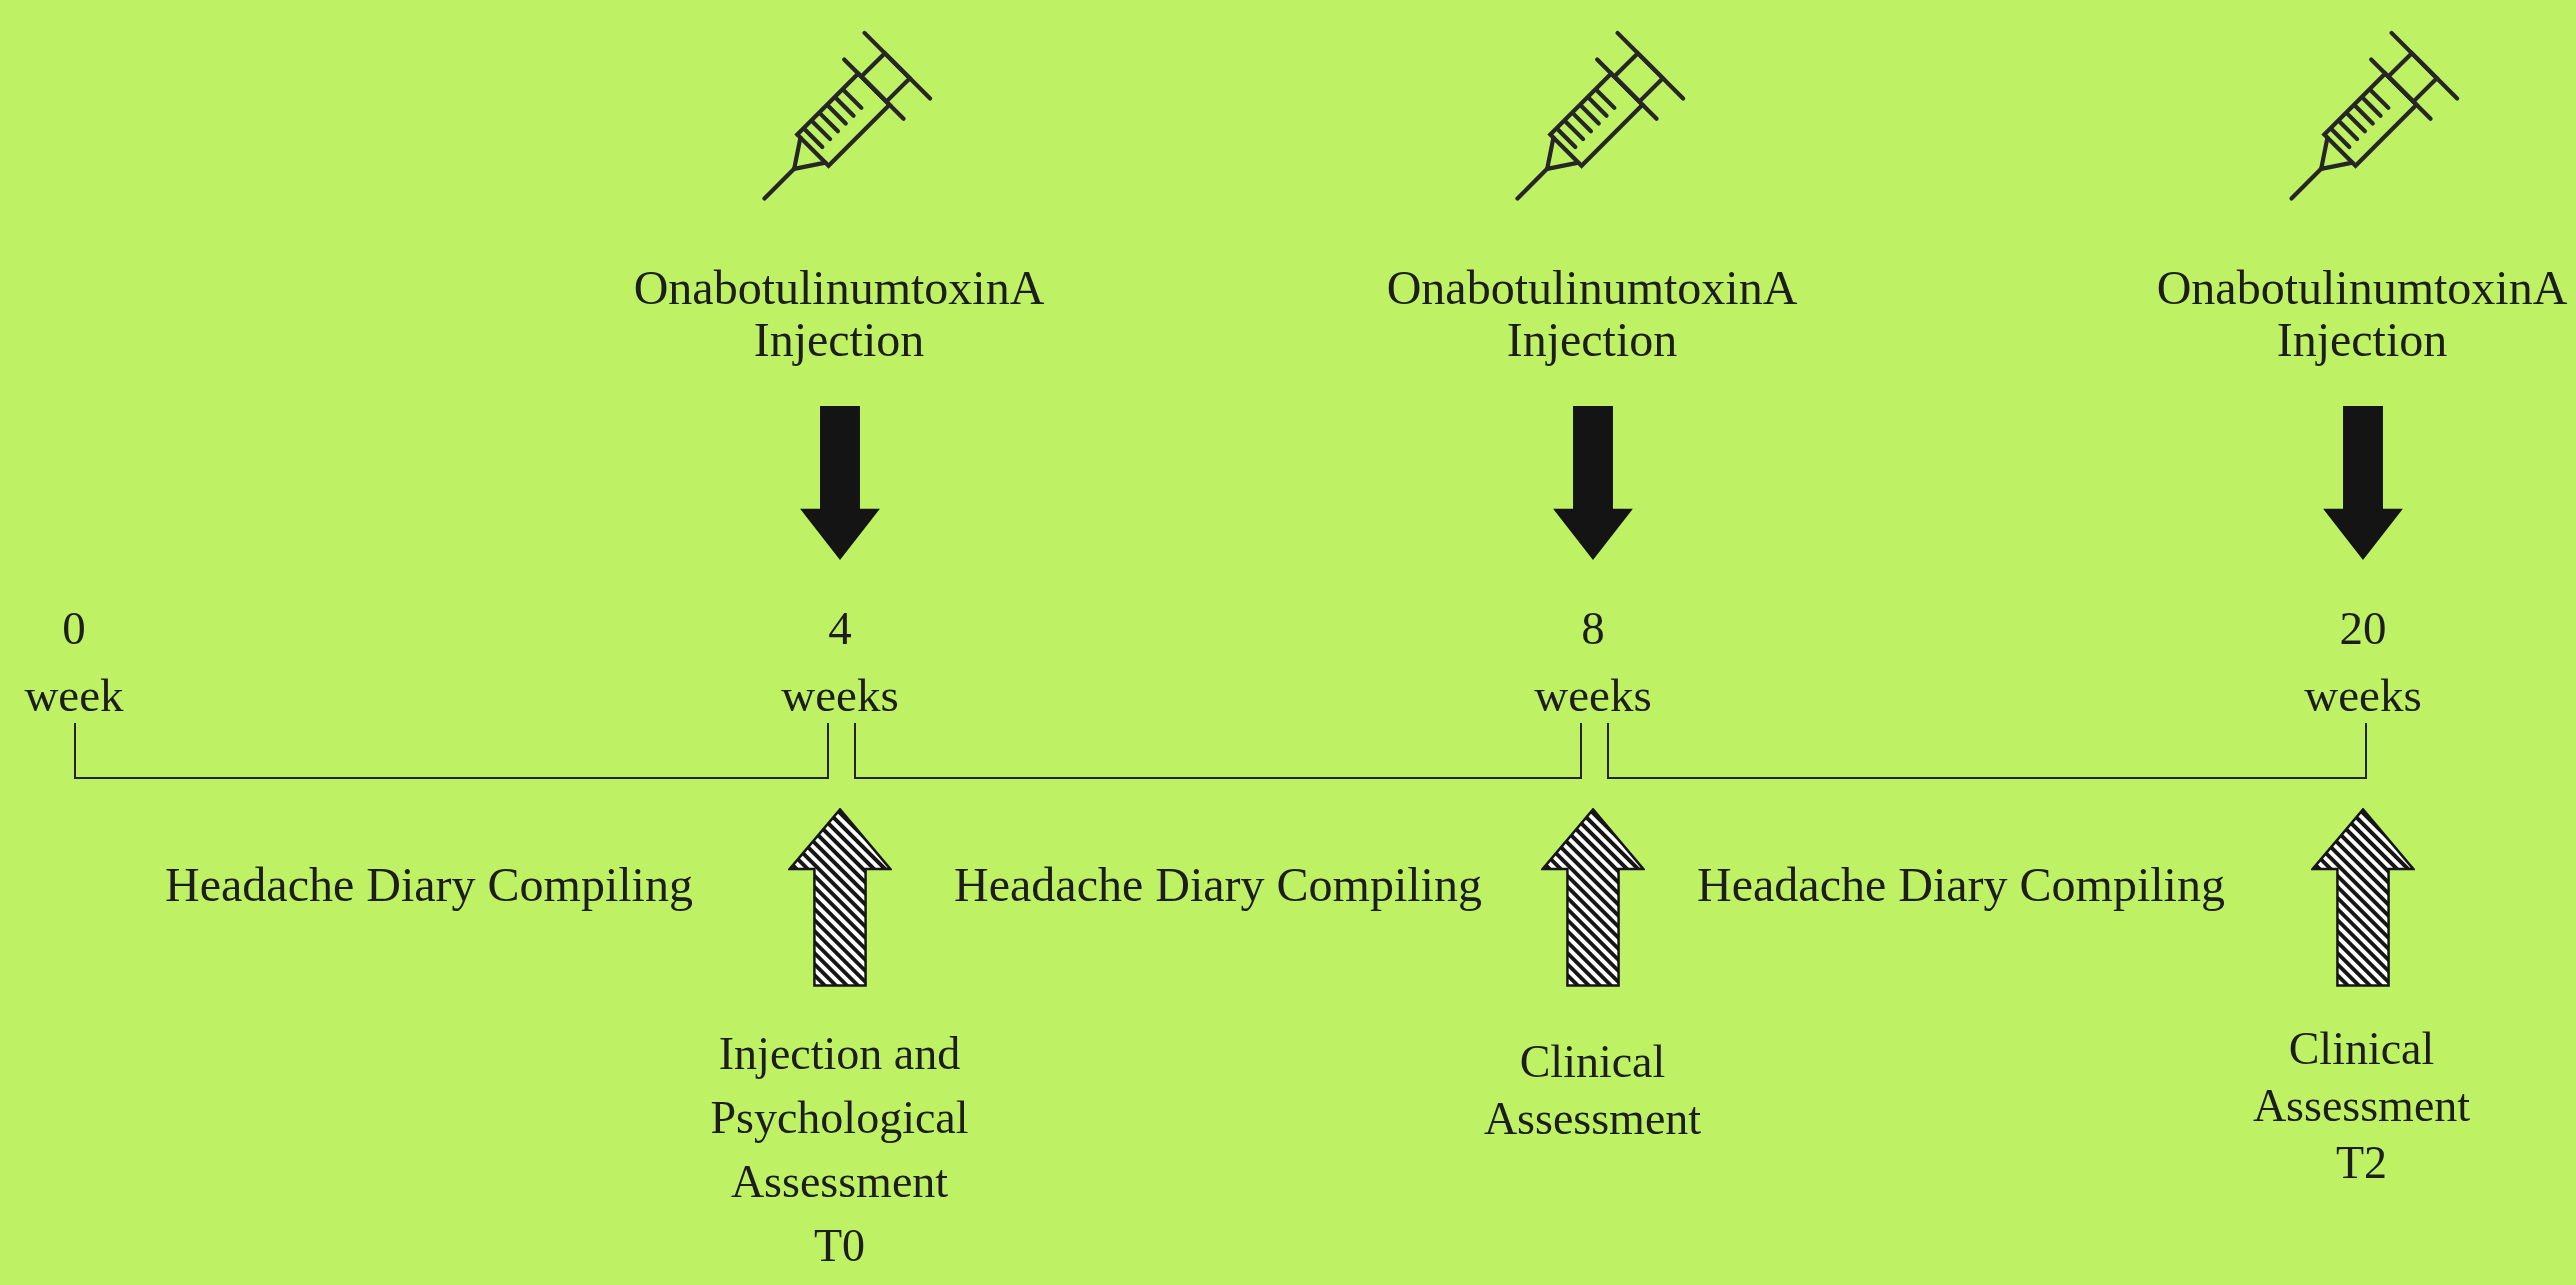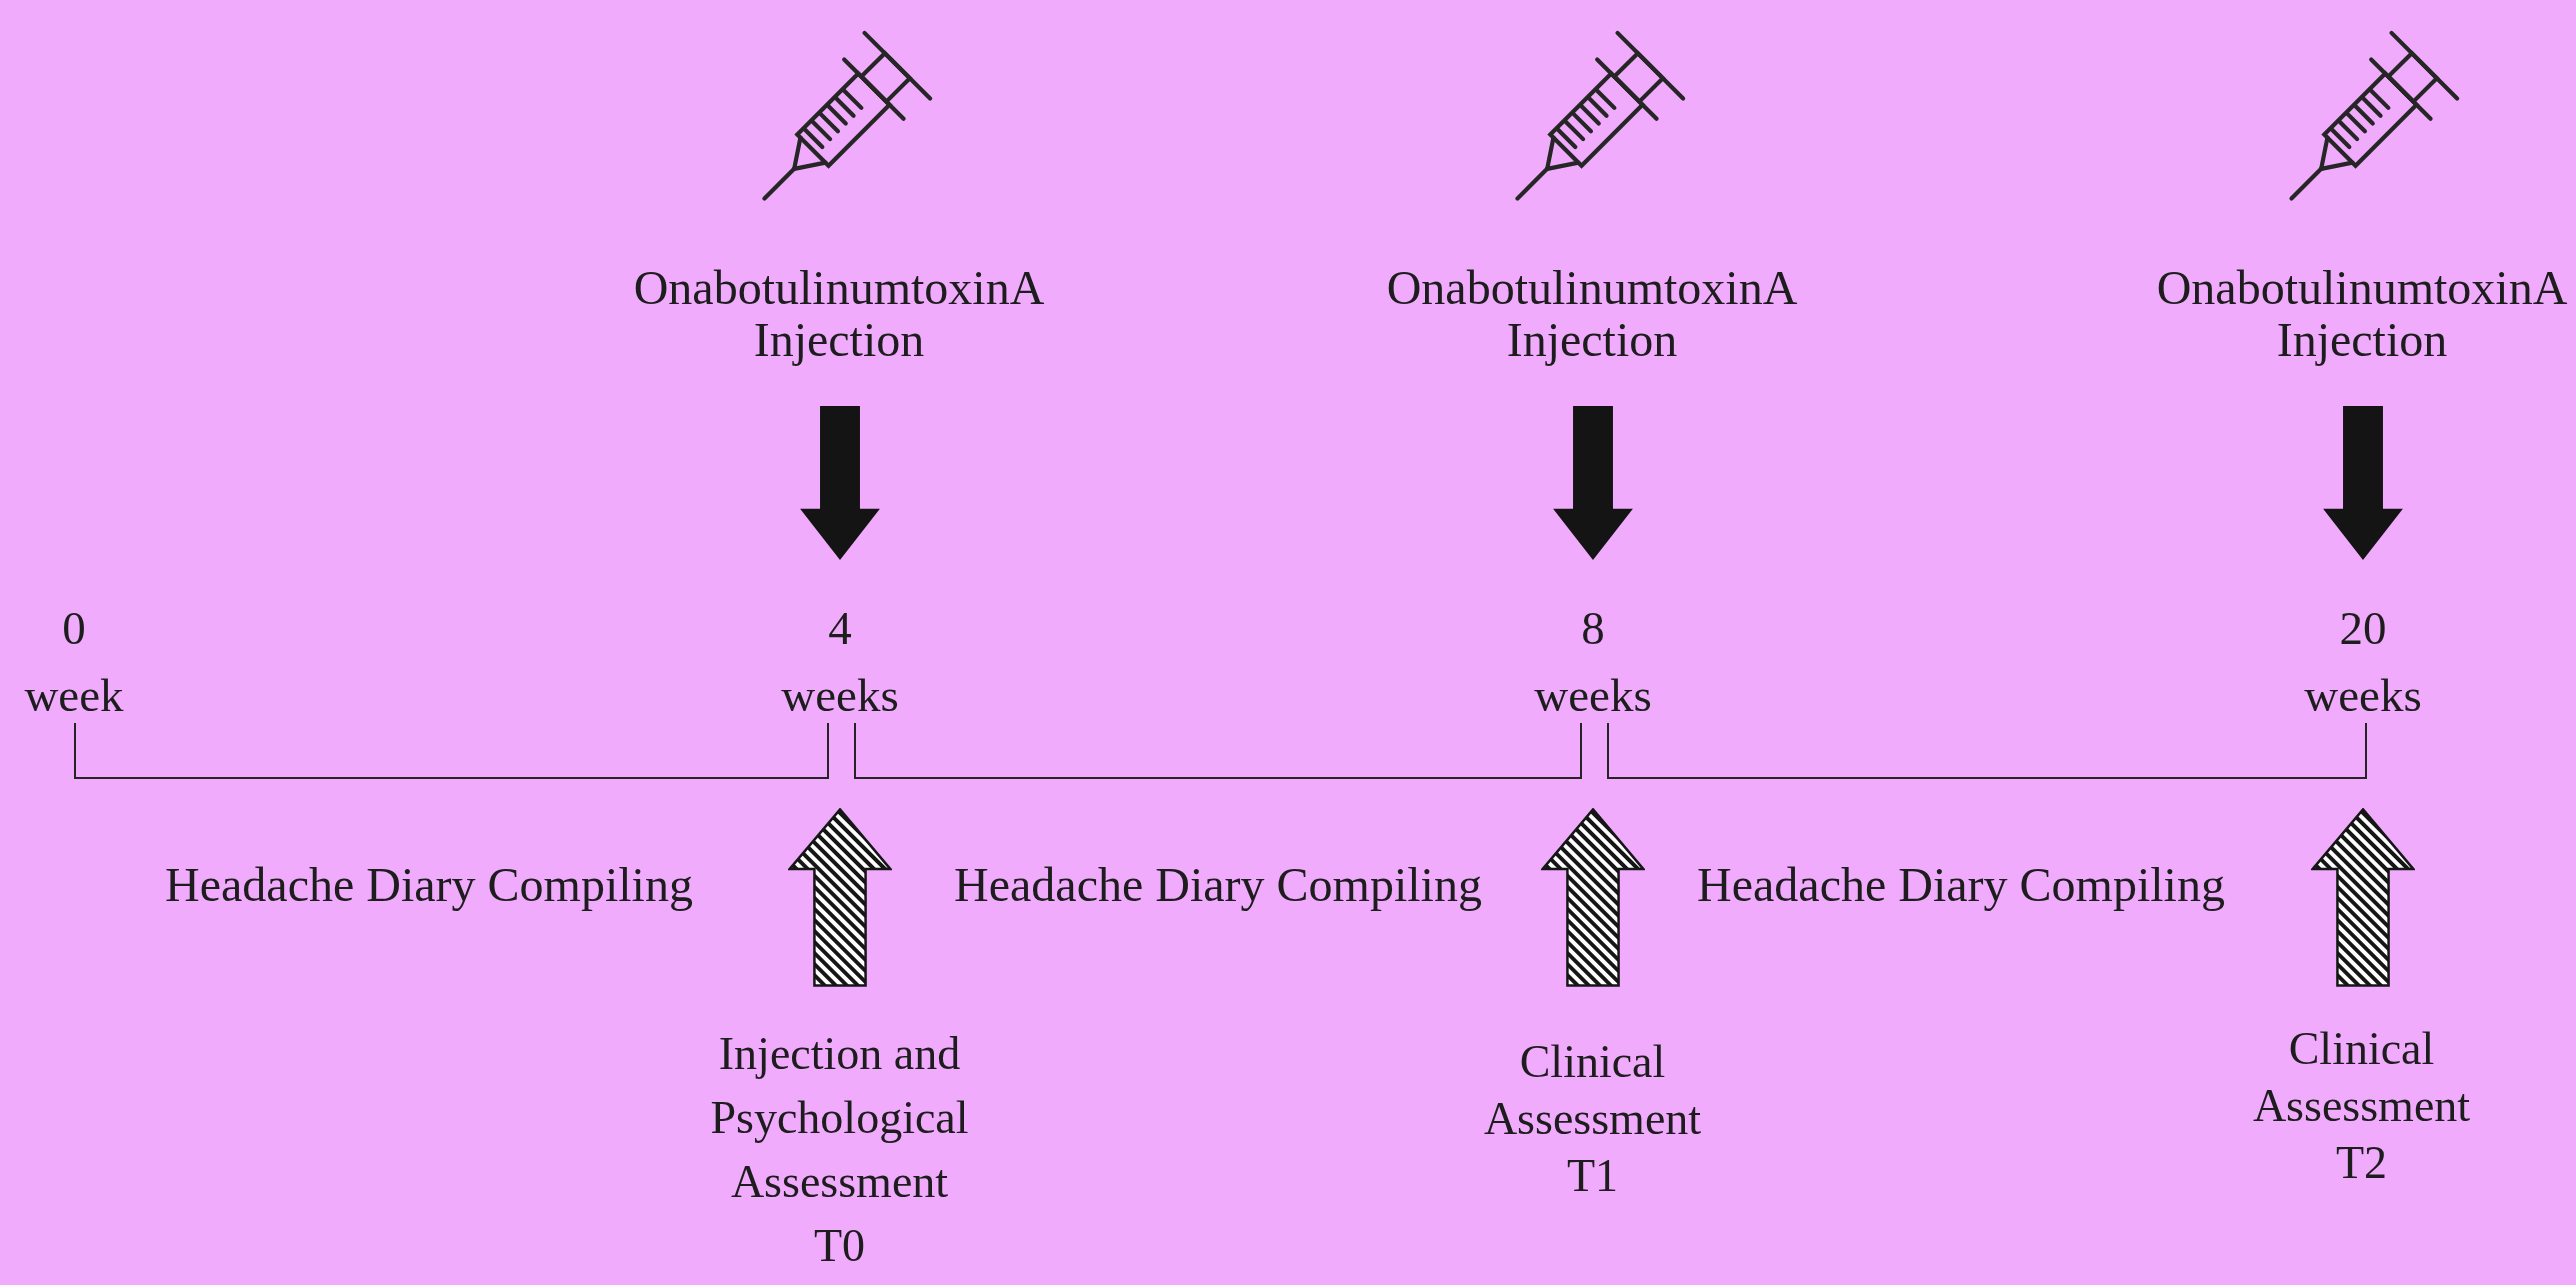--- a/index.html
+++ b/index.html
@@ -1,19 +1,19 @@
 <!DOCTYPE html>
 <html style="font-size:11.4px"><head>
 <meta charset="utf-8">
 <style>
   html,body{margin:0;padding:0;background:#ffffff;}
   .figure{
     position:relative;
     width:2576px;height:1286px;
-    background:#f0abfc;
+    background:#bef264;
     font-family:"Liberation Serif","DejaVu Serif",serif;
     color:#1d1d1d;
     overflow:hidden;
   }
   .abs{position:absolute;}
   .inj-label{
     width:640px;
     font-size:48px;line-height:52px;text-align:center;
   }
   .week-label{
@@ -191,21 +191,20 @@
 
   <div class="abs assess-label" style="left:569px;top:1022px;">
     <div>Injection and</div>
     <div>Psychological</div>
     <div>Assessment</div>
     <div>T0</div>
   </div>
   <div class="abs assess-label tight" style="left:1322px;top:1033px;">
     <div>Clinical</div>
     <div>Assessment</div>
-    <div>T1</div>
   </div>
   <div class="abs assess-label tight" style="left:2091px;top:1020px;">
     <div>Clinical</div>
     <div>Assessment</div>
     <div>T2</div>
   </div>
 
 </div>
 
 

